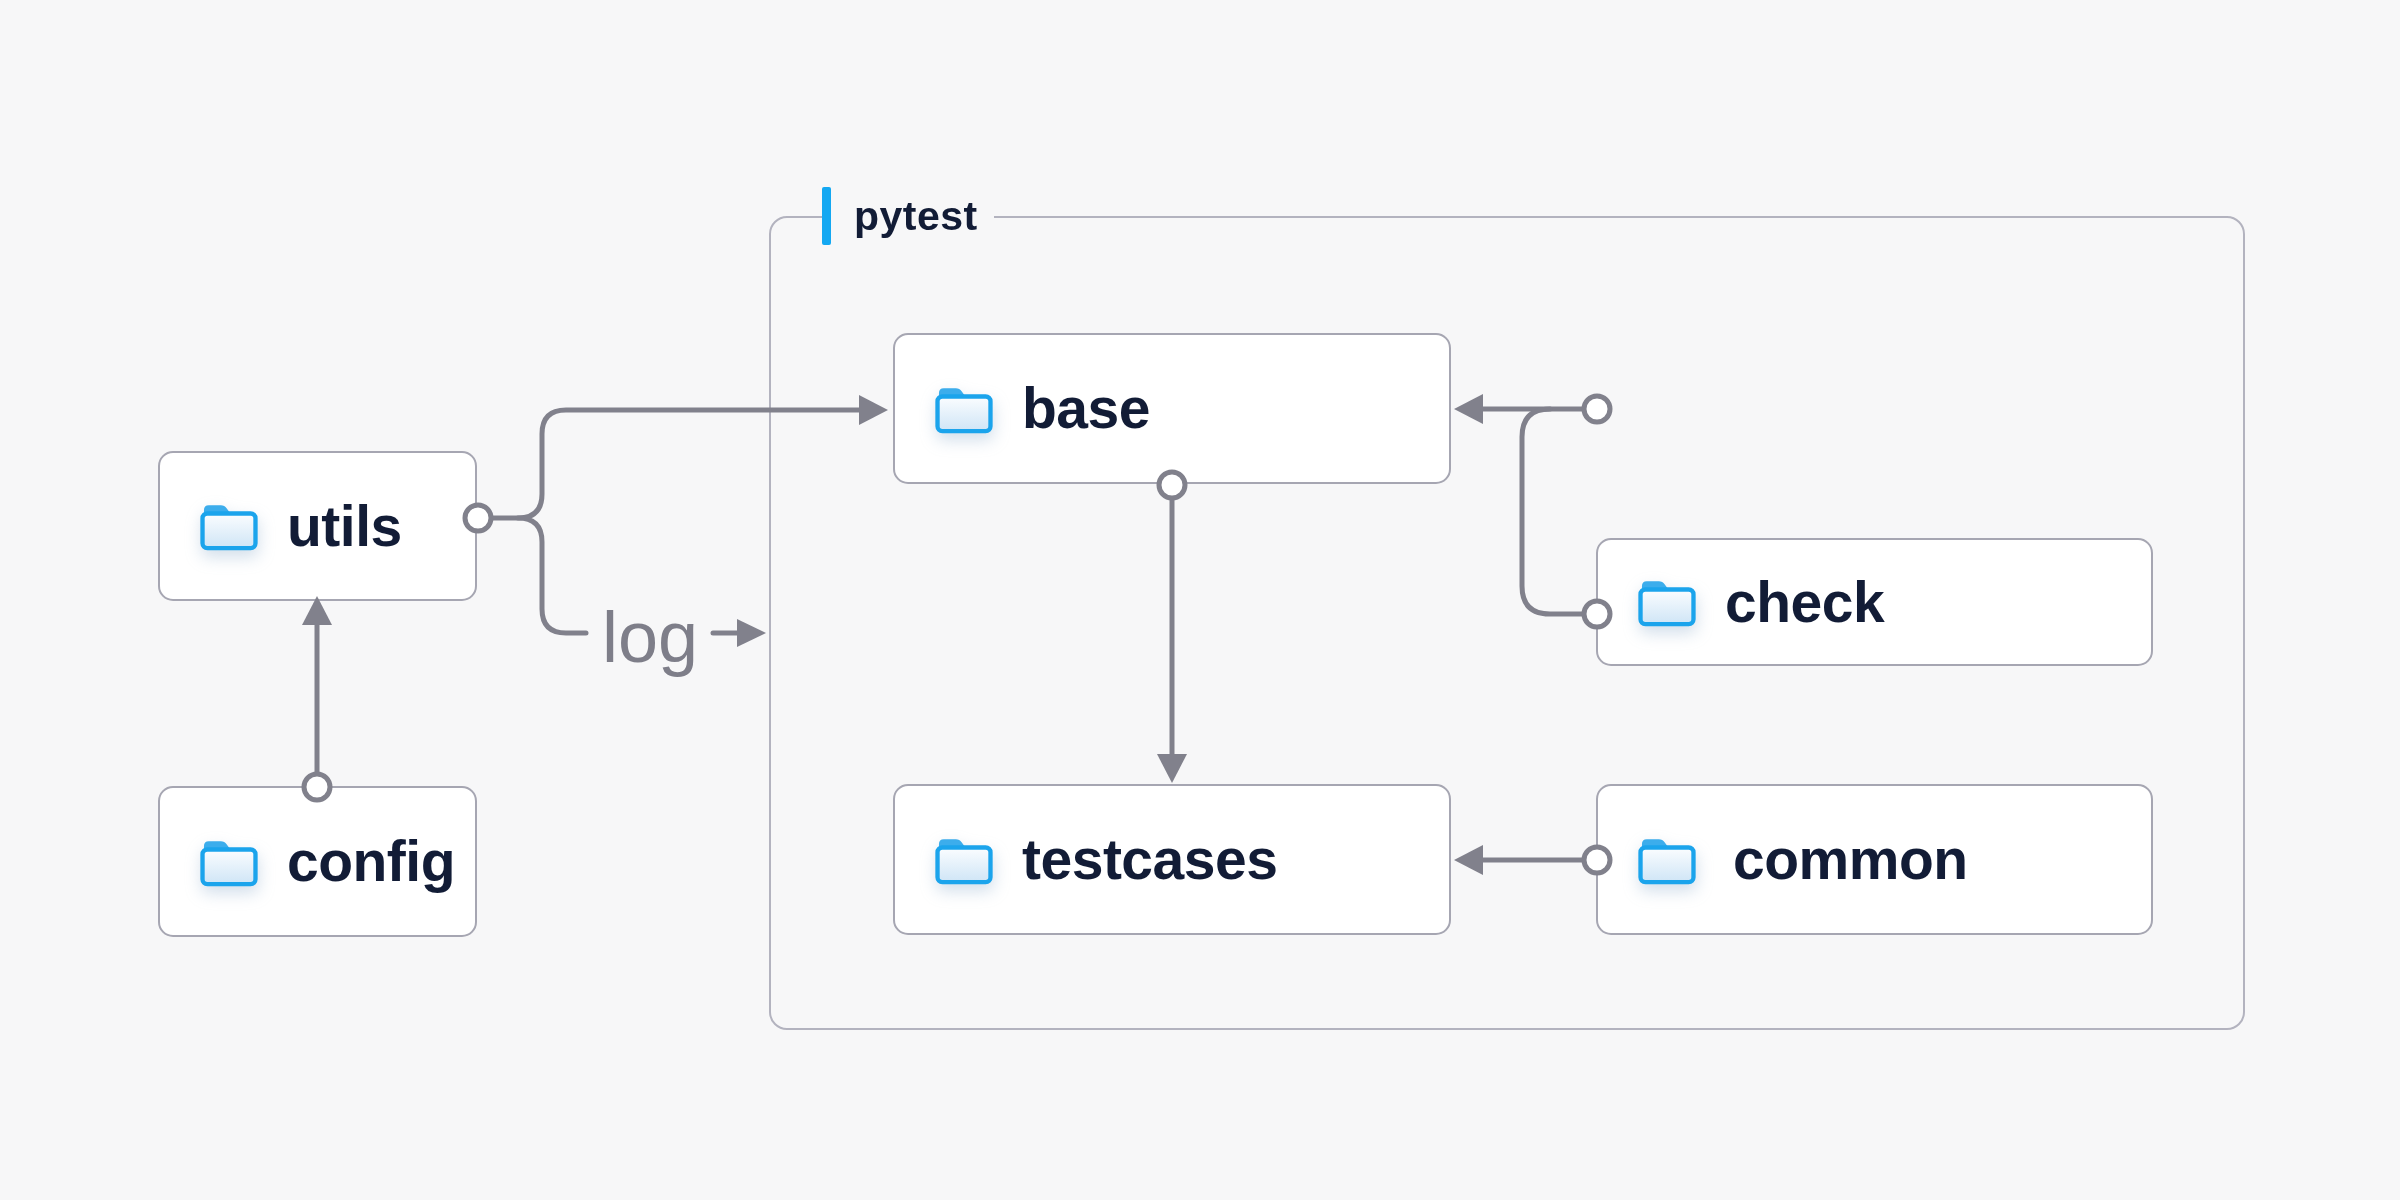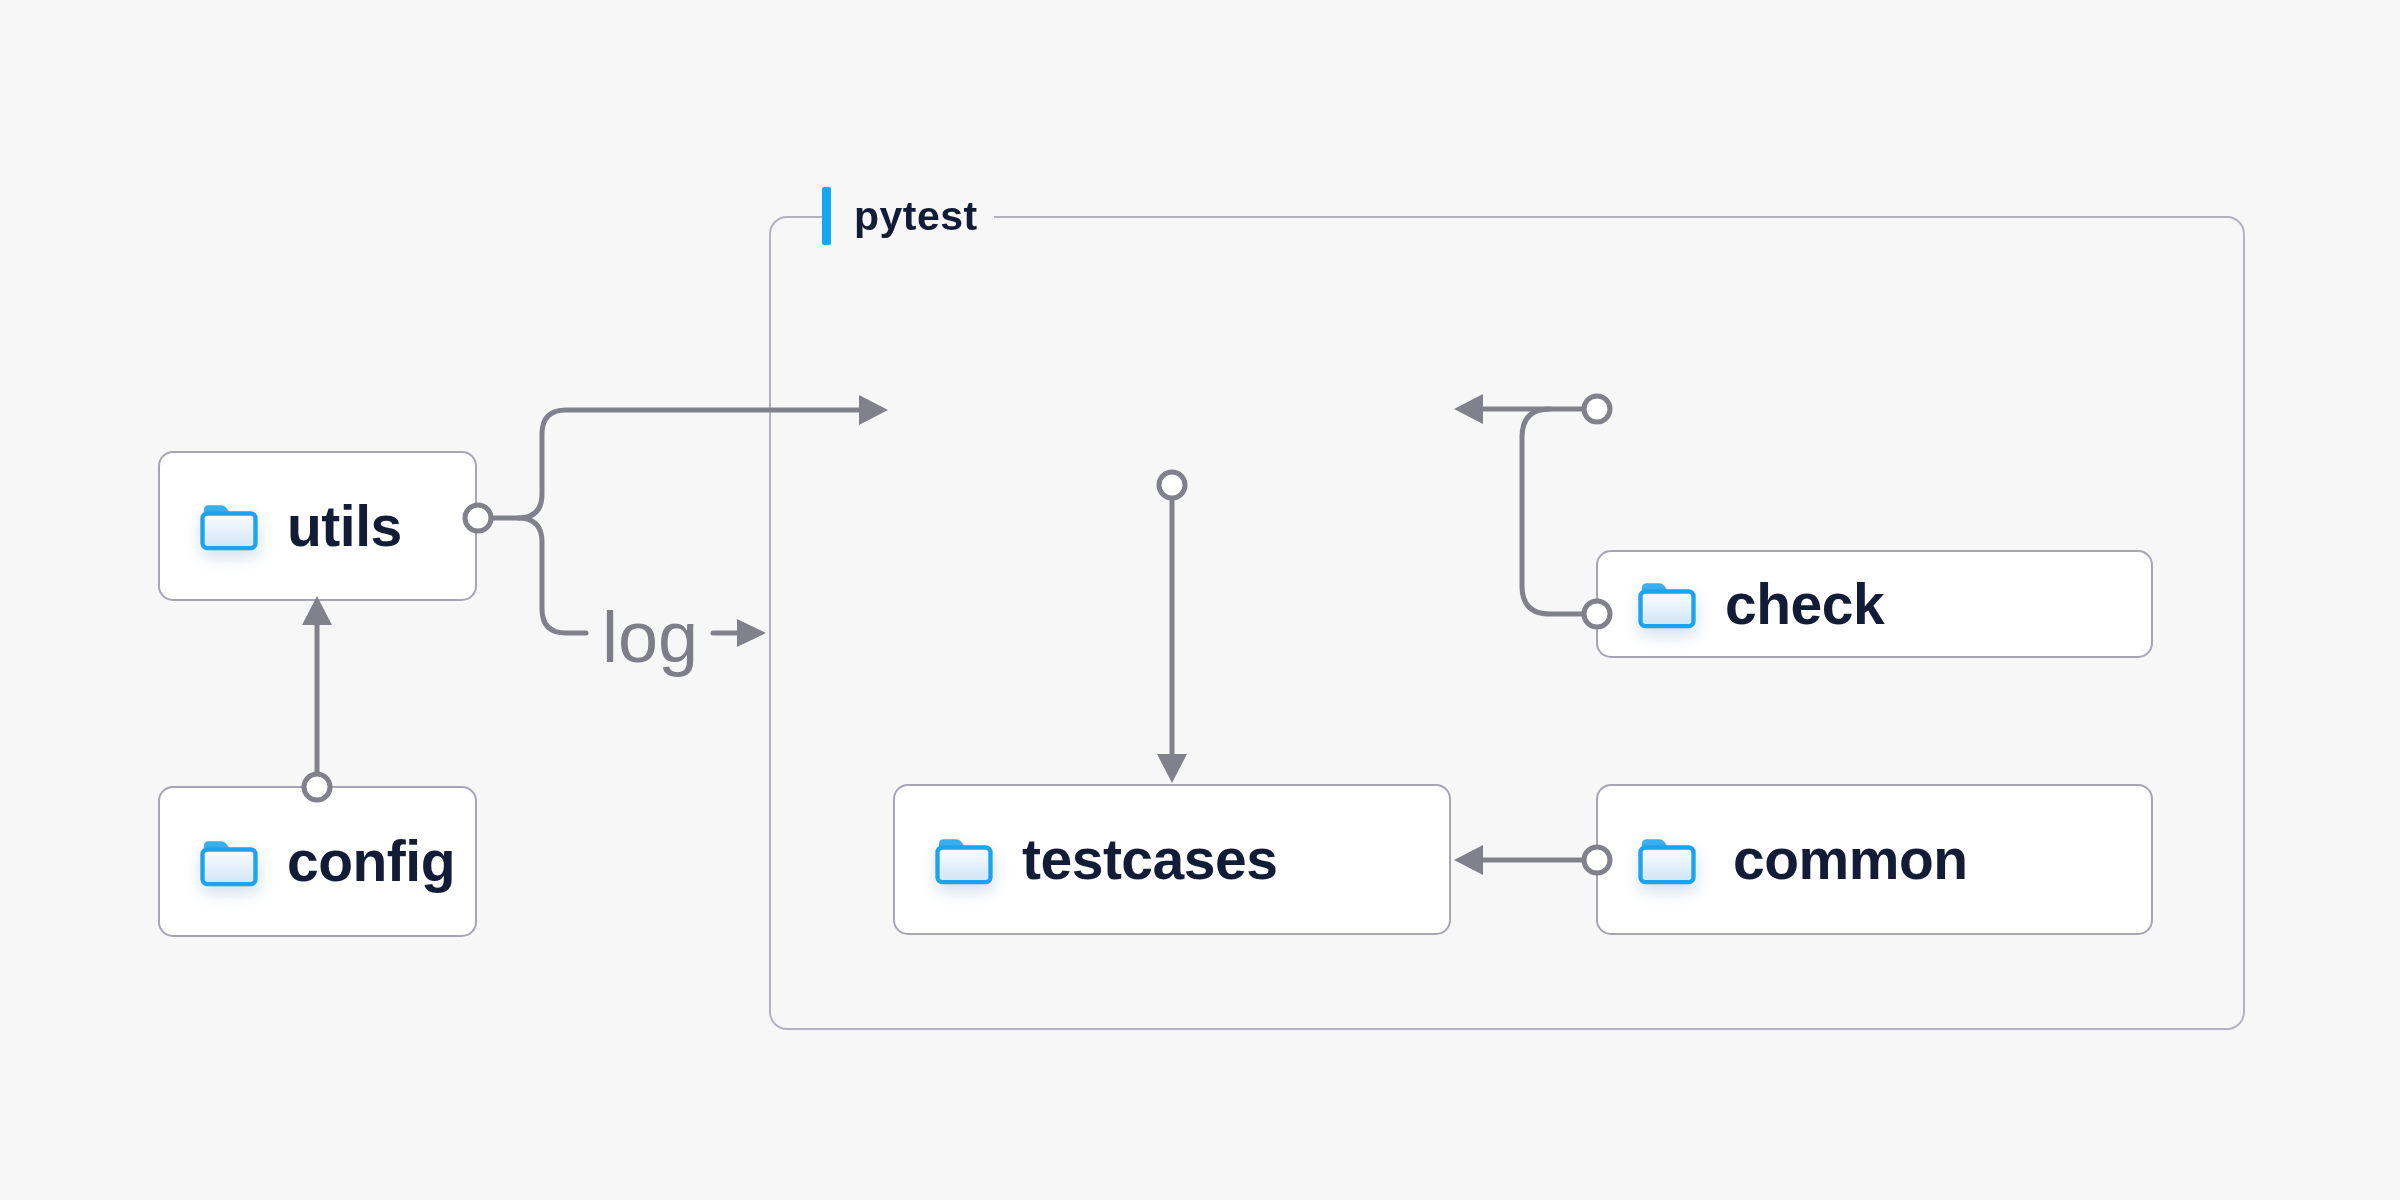--- a/index.html
+++ b/index.html
@@ -54,21 +54,21 @@
     background:var(--node-bg);
     border:2px solid var(--node-border);
     border-radius:15px;
     z-index:2;
   }
   .n-utils    {left:158px; top:443px;width:319px;height:150px;margin-top:8px;}
   .n-config   {left:158px; top:786px;width:319px;height:151px;}
   .n-base     {left:893px; top:333px;width:558px;height:151px;}
   .n-testcases{left:893px; top:784px;width:558px;height:151px;}
   .n-pymilvus {left:1596px;top:333px;width:557px;height:151px;}
-  .n-check    {left:1596px;top:550px;width:557px;height:108px;}
+  .n-check    {left:1596px;top:538px;width:557px;height:128px;}
   .n-common   {left:1596px;top:784px;width:557px;height:151px;gap:8px;}
 
   .folder{
     flex:0 0 auto;margin-right:26px;
     filter:drop-shadow(1px 7px 8px rgba(110,150,190,.30));
   }
   .f-tab{fill:var(--folder-tab);}
   .f-body{fill:url(#foldg);stroke:var(--folder-stroke);stroke-width:4.5;}
   .nlabel{
     font-size:57px;font-weight:700;color:var(--text);
@@ -112,20 +112,27 @@
   </div>
 
   <div class="node n-config">
     <svg class="folder" viewBox="0 0 66 54" width="64" height="52">
       <path class="f-tab" d="M7 18 V10.5 Q7 5.5 12 5.5 H24.5 Q28.5 5.5 30.5 8.5 L36 16 Z"></path>
       <rect class="f-body" x="5.5" y="14" width="55" height="36" rx="5"></rect>
     </svg>
     <span class="nlabel">config</span>
   </div>
 
+  <div class="node n-base">
+    <svg class="folder" viewBox="0 0 66 54" width="64" height="52">
+      <path class="f-tab" d="M7 18 V10.5 Q7 5.5 12 5.5 H24.5 Q28.5 5.5 30.5 8.5 L36 16 Z"></path>
+      <rect class="f-body" x="5.5" y="14" width="55" height="36" rx="5"></rect>
+    </svg>
+    <span class="nlabel">base</span>
+  </div>
 
 
   <div class="node n-check">
     <svg class="folder" viewBox="0 0 66 54" width="64" height="52">
       <path class="f-tab" d="M7 18 V10.5 Q7 5.5 12 5.5 H24.5 Q28.5 5.5 30.5 8.5 L36 16 Z"></path>
       <rect class="f-body" x="5.5" y="14" width="55" height="36" rx="5"></rect>
     </svg>
     <span class="nlabel">check</span>
   </div>
 

